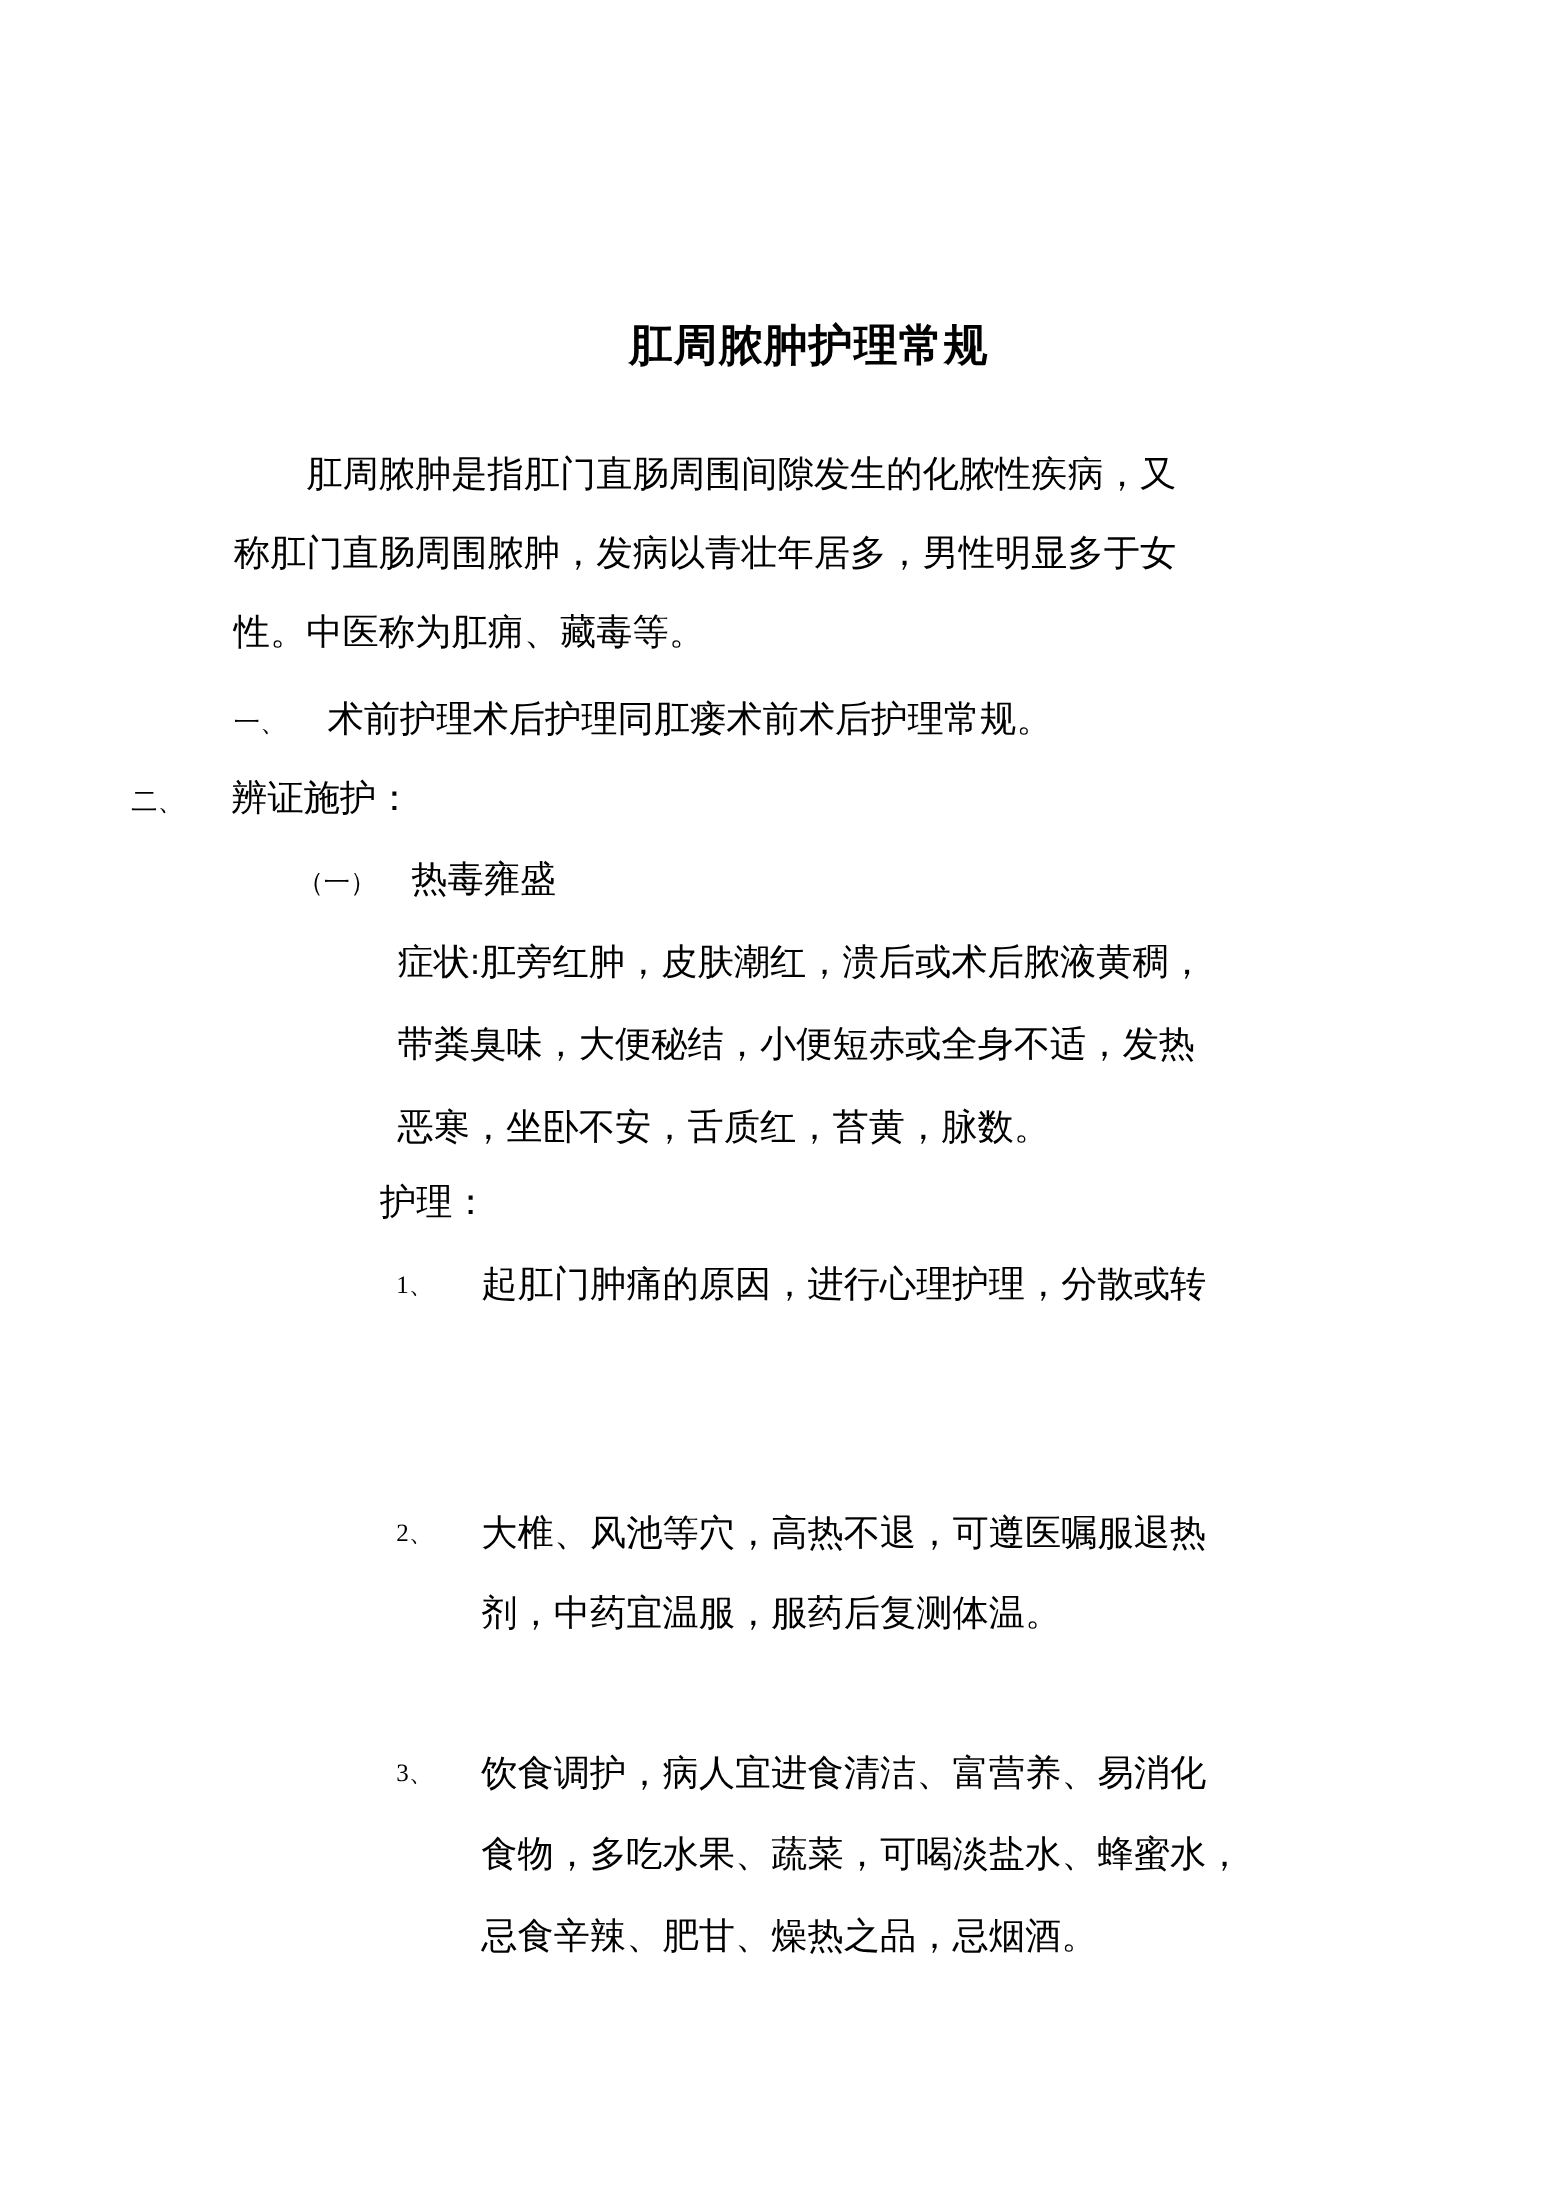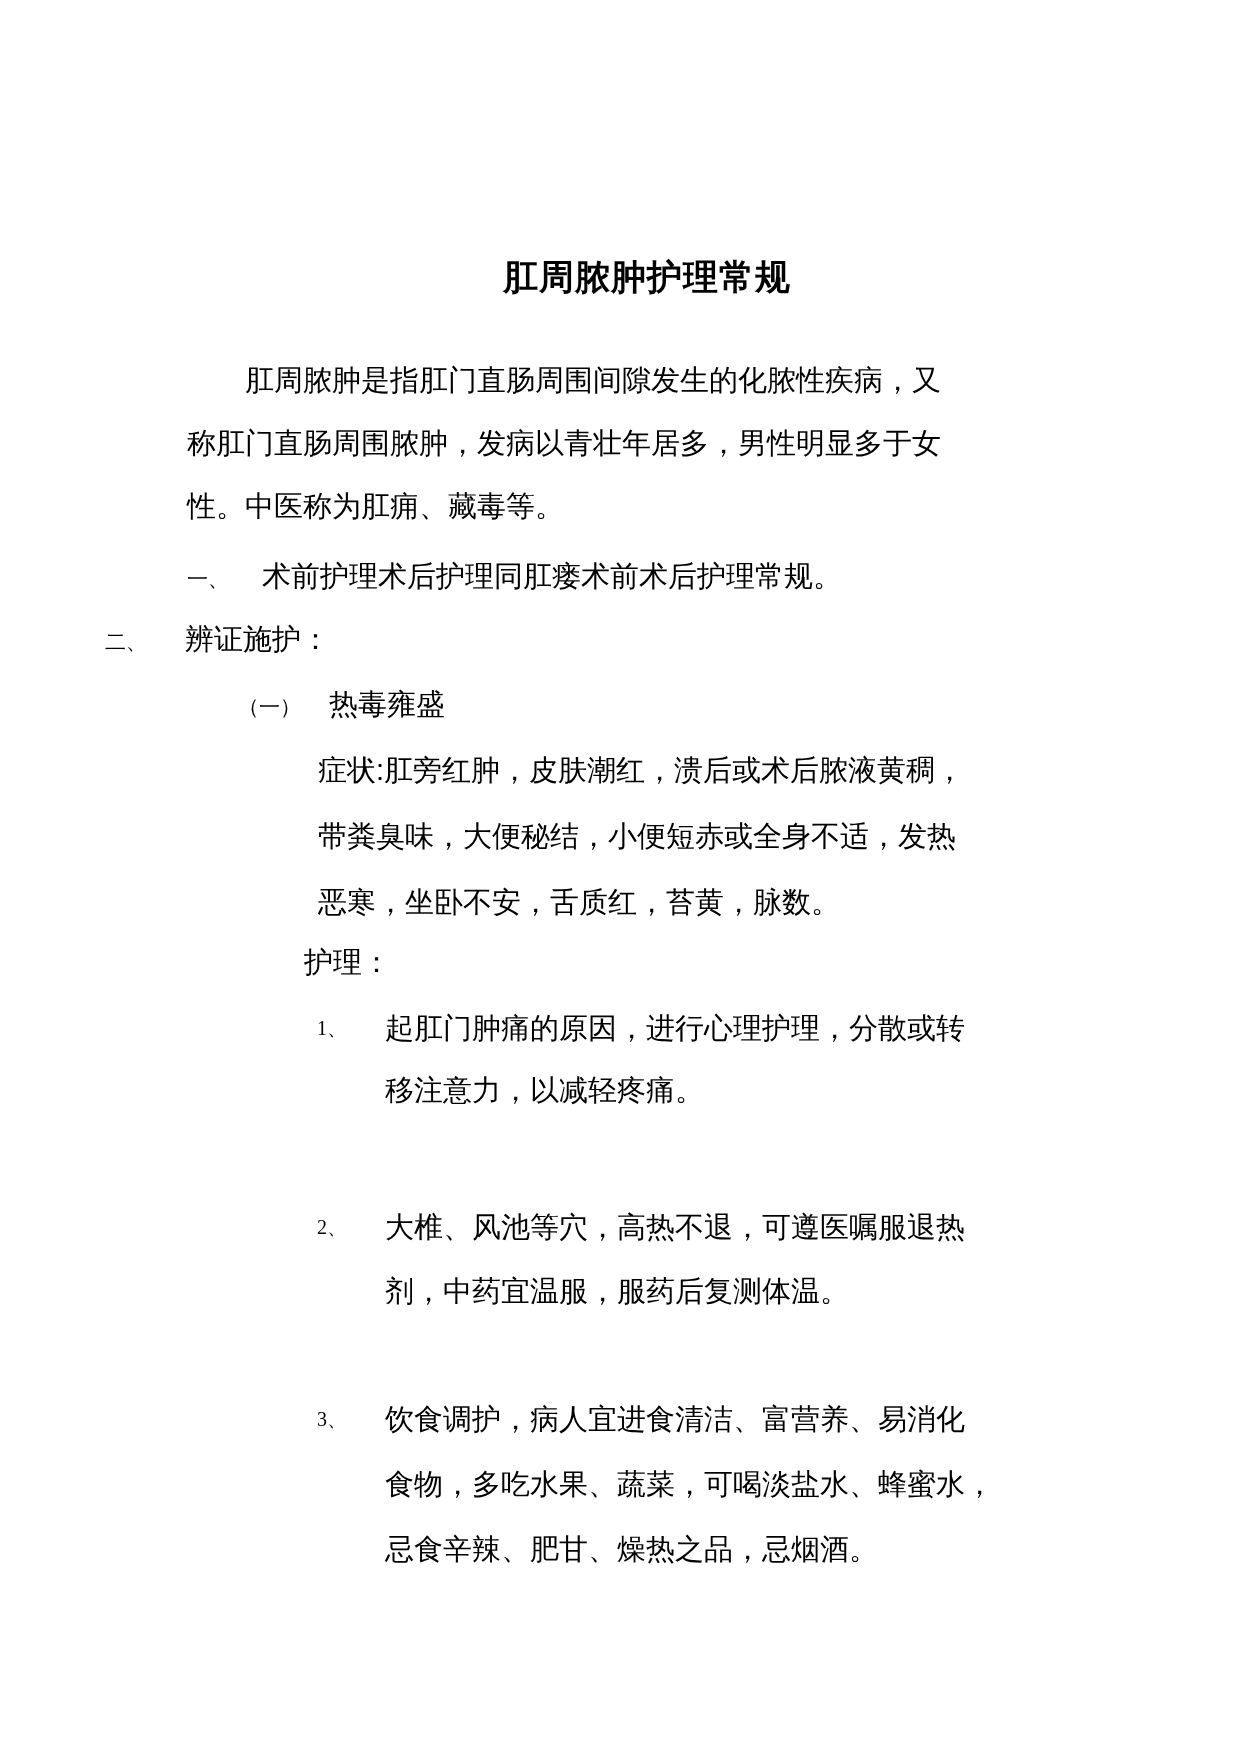--- a/index.html
+++ b/index.html
@@ -106,21 +106,20 @@
     <div class="line">症状:肛旁红肿，皮肤潮红，溃后或术后脓液黄稠，</div>
     <div class="line">带粪臭味，大便秘结，小便短赤或全身不适，发热</div>
     <div class="line">恶寒，坐卧不安，舌质红，苔黄，脉数。</div>
   </div>
 
   <div class="blk care-label">护理：</div>
 
   <div class="blk care-item care-item-1">
     <span class="num-marker">1、</span>
     <div class="line">起肛门肿痛的原因，进行心理护理，分散或转</div>
-    <div class="line">移注意力，以减轻疼痛。</div>
   </div>
 
   <div class="blk care-item care-item-2">
     <span class="num-marker">2、</span>
     <div class="line">大椎、风池等穴，高热不退，可遵医嘱服退热</div>
     <div class="line">剂，中药宜温服，服药后复测体温。</div>
   </div>
 
   <div class="blk care-item care-item-3">
     <span class="num-marker">3、</span>

